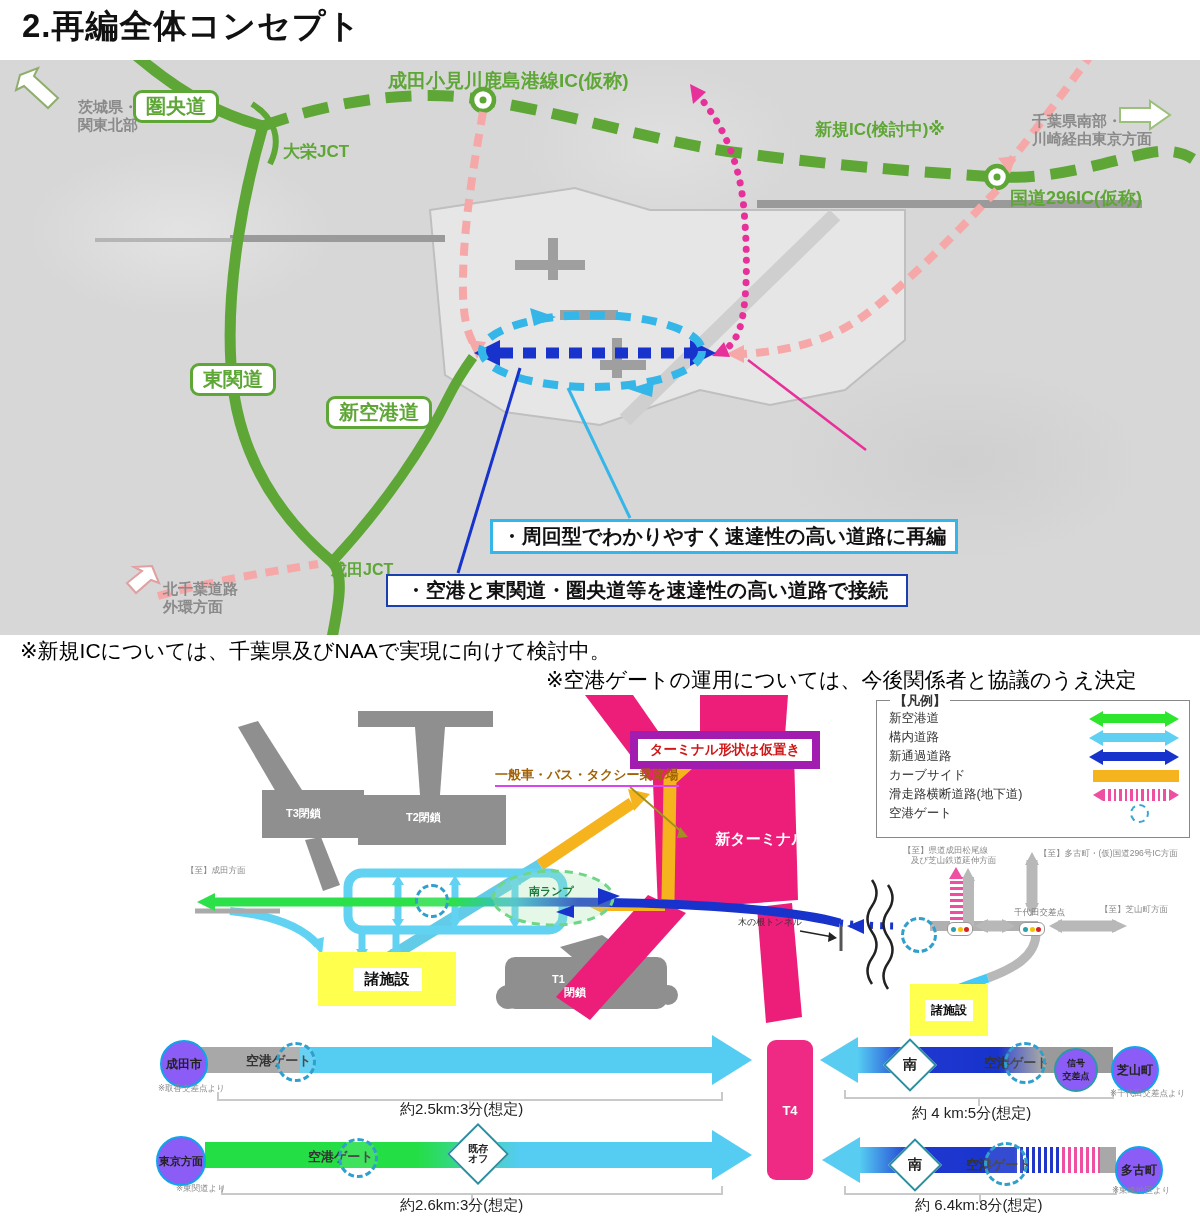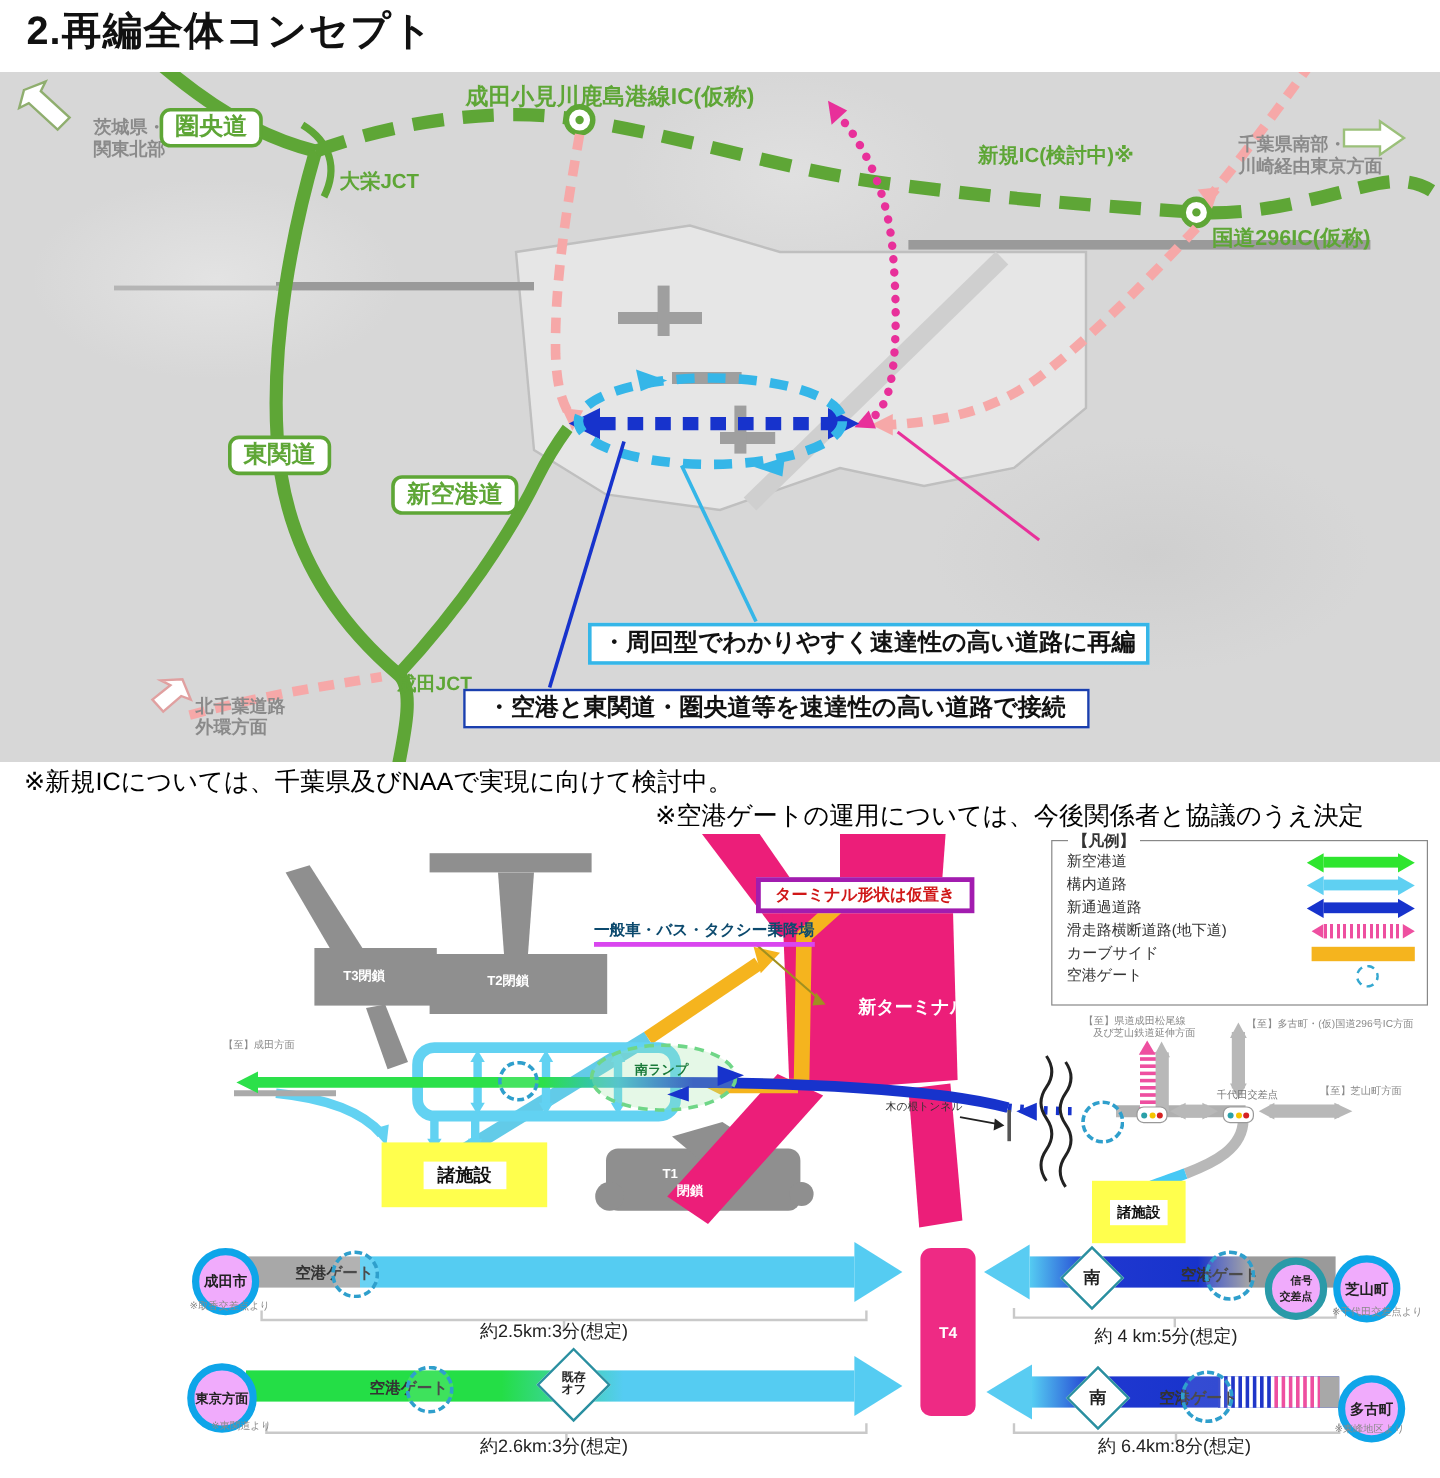--- a/index.html
+++ b/index.html
@@ -40,22 +40,22 @@
   .bar{width:62px;height:9px;}
   .tri-l.sm{border-top-width:6px;border-bottom-width:6px;border-right-width:10px;}
   .tri-r.sm{border-top-width:6px;border-bottom-width:6px;border-left-width:10px;}
   .striped-bar{width:66px;height:12px;background:repeating-linear-gradient(90deg,#ee4fa0 0 2.5px,#fff 2.5px 5.5px);}
   .orange-bar{width:86px;height:12px;background:#f5b41e;}
   .gate-mini{width:15px;height:15px;border:2px dashed #35a8d0;border-radius:50%;margin-right:30px;}
   .gate{border:3px dashed #2f9fcc;border-radius:50%;background:rgba(255,255,255,.12);}
   .gate-lab{font-size:13px;font-weight:bold;color:#333;}
   .tiny{font-size:8.5px;color:#8a8a8a;line-height:1.15;}
   .tlab{color:#fff;font-weight:bold;font-size:11px;}
-  .node{border:6px solid #0ea5e9;border-radius:50%;background:#f0abfc;display:flex;align-items:center;
-        justify-content:center;text-align:right;font-weight:bold;color:#222;}
+  .node{border:2px solid #0ea5e9;border-radius:50%;background:#8b5cf6;display:flex;align-items:center;
+        justify-content:center;text-align:center;font-weight:bold;color:#222;}
   .diamond{background:#fff;border:2.5px solid #2a8fa0;transform:rotate(45deg);
            display:flex;align-items:center;justify-content:center;}
   .diamond > span{transform:rotate(-45deg);font-weight:bold;color:#222;text-align:center;}
   .fac{background:#ffff4d;display:flex;align-items:center;justify-content:center;}
   .fac > span{background:#fff;font-weight:bold;color:#111;padding:2px 12px;}
   .signal{width:24px;height:12px;background:#fff;border:1px solid #999;border-radius:6px;
           display:flex;align-items:center;justify-content:center;gap:1.5px;}
   .signal i{width:5px;height:5px;border-radius:50%;display:block;}
   .dist{font-size:15px;color:#222;}
   .t4box{background:#ee2a84;border-radius:9px;display:flex;align-items:center;justify-content:center;
@@ -364,47 +364,47 @@
     </div>
     <div class="lg-row">
       <span class="lg-label">新通過道路</span>
       <span class="lg-glyph dbl">
         <i class="tri-l" style="border-right-color:#1733cc"></i>
           <i class="bar" style="background:#1733cc"></i>
           <i class="tri-r" style="border-left-color:#1733cc"></i>
       </span>
     </div>
     <div class="lg-row">
+      <span class="lg-label">カーブサイド</span>
+      <span class="lg-glyph">
+          <i class="orange-bar"></i>
+        </span>
+    </div>
+    <div class="lg-row">
       <span class="lg-label">滑走路横断道路(地下道)</span>
       <span class="lg-glyph dbl">
         <i class="tri-l sm" style="border-right-color:#ee4fa0"></i>
           <i class="striped-bar"></i>
           <i class="tri-r sm" style="border-left-color:#ee4fa0"></i>
       </span>
     </div>
     <div class="lg-row">
-      <span class="lg-label">カーブサイド</span>
-      <span class="lg-glyph">
-          <i class="orange-bar"></i>
-        </span>
-    </div>
-    <div class="lg-row">
       <span class="lg-label">空港ゲート</span>
       <span class="lg-glyph">
           <i class="gate-mini"></i>
         </span>
     </div>
   </div>
   <div class="abs legend-title">【凡例】</div>
 
-  <div class="abs" style="left:630px;top:731px;width:174px;border:4px solid #a21caf;background:#fff;text-align:center;
+  <div class="abs" style="left:630px;top:731px;width:174px;border:8px solid #a21caf;background:#fff;text-align:center;
        font-size:13.5px;font-weight:bold;color:#d01818;padding:2px 0;">ターミナル形状は仮置き</div>
 
-  <div class="abs" style="left:495px;top:766px;font-size:13px;font-weight:bold;color:#0c4a6e;
-       border-bottom:4px solid #d946ef;padding-bottom:1px;">一般車・バス・タクシー乗降場</div>
+  <div class="abs" style="left:495px;top:766px;font-size:13px;font-weight:bold;color:#a16207;
+       border-bottom:2px solid #d946ef;padding-bottom:1px;">一般車・バス・タクシー乗降場</div>
 
   <div class="abs" style="left:693px;top:830px;width:136px;text-align:center;color:#fff;font-weight:bold;font-size:15px;">新ターミナル</div>
 
   <div class="abs tlab" style="left:286px;top:806px;">T3閉鎖</div>
   <div class="abs tlab" style="left:406px;top:810px;">T2閉鎖</div>
   <div class="abs tlab" style="left:552px;top:973px;">
     <div>T1</div>
       <div style="margin-left:12px;">閉鎖</div>
   </div>
 

